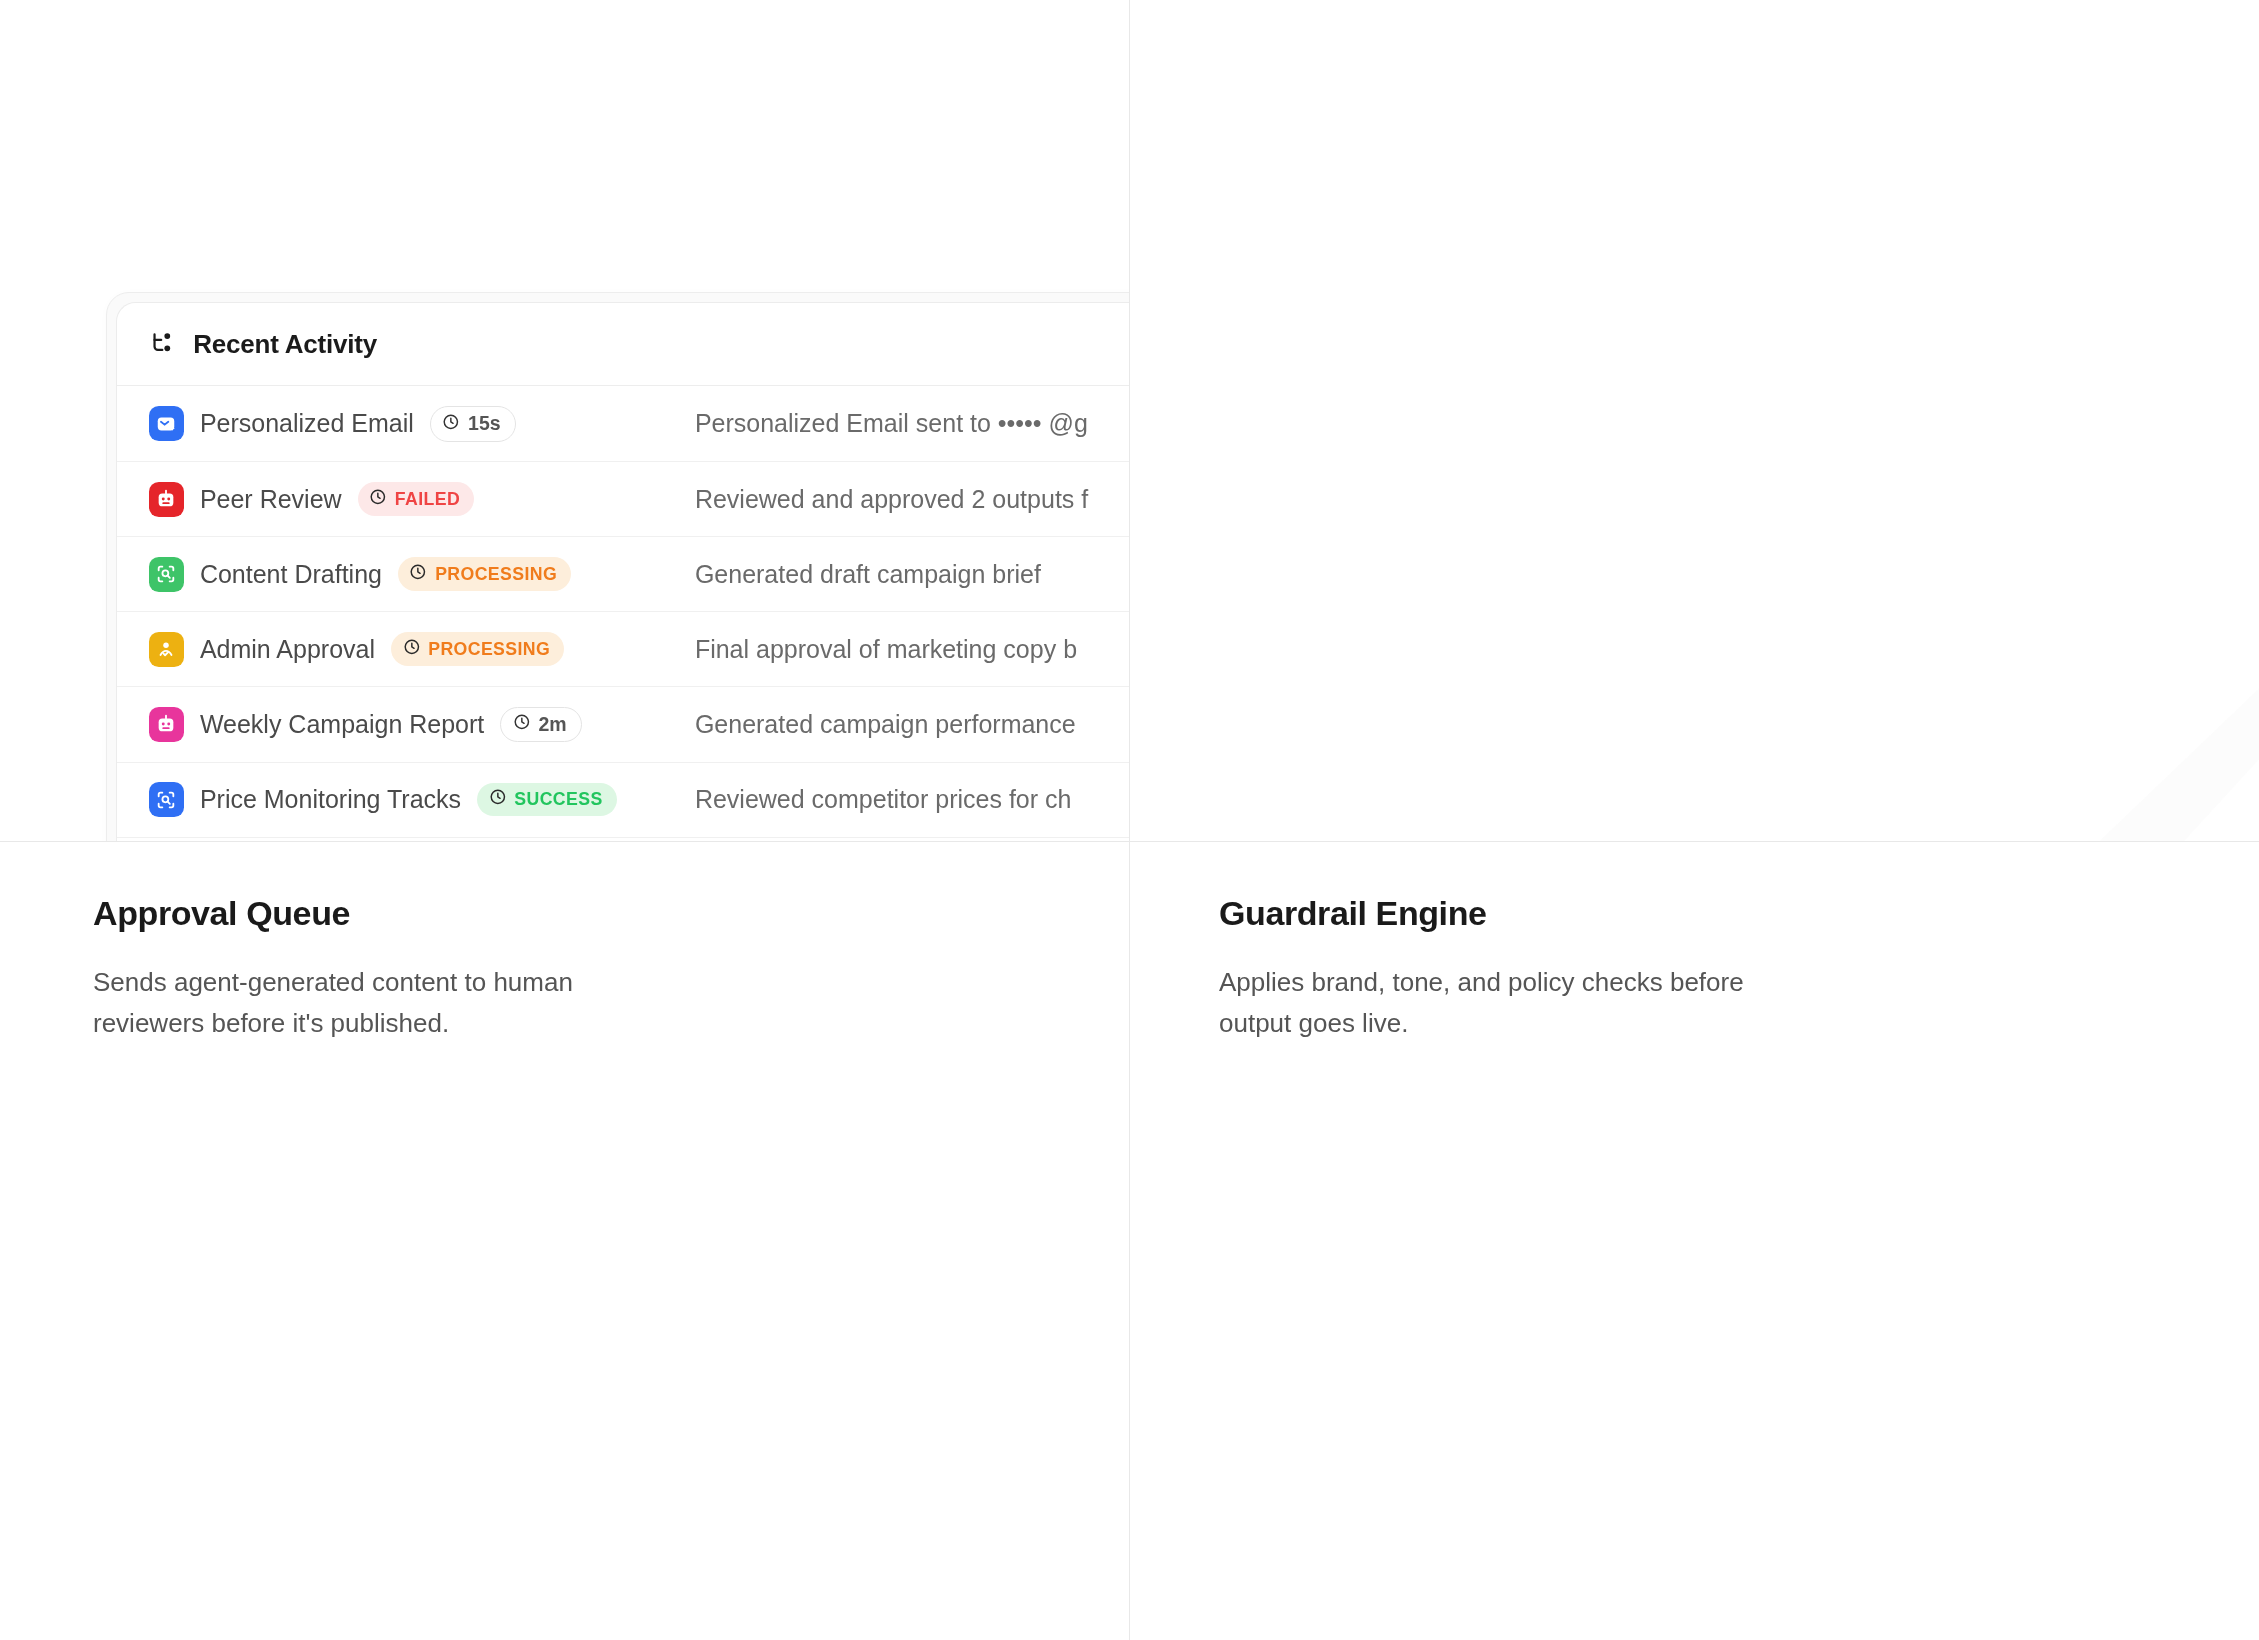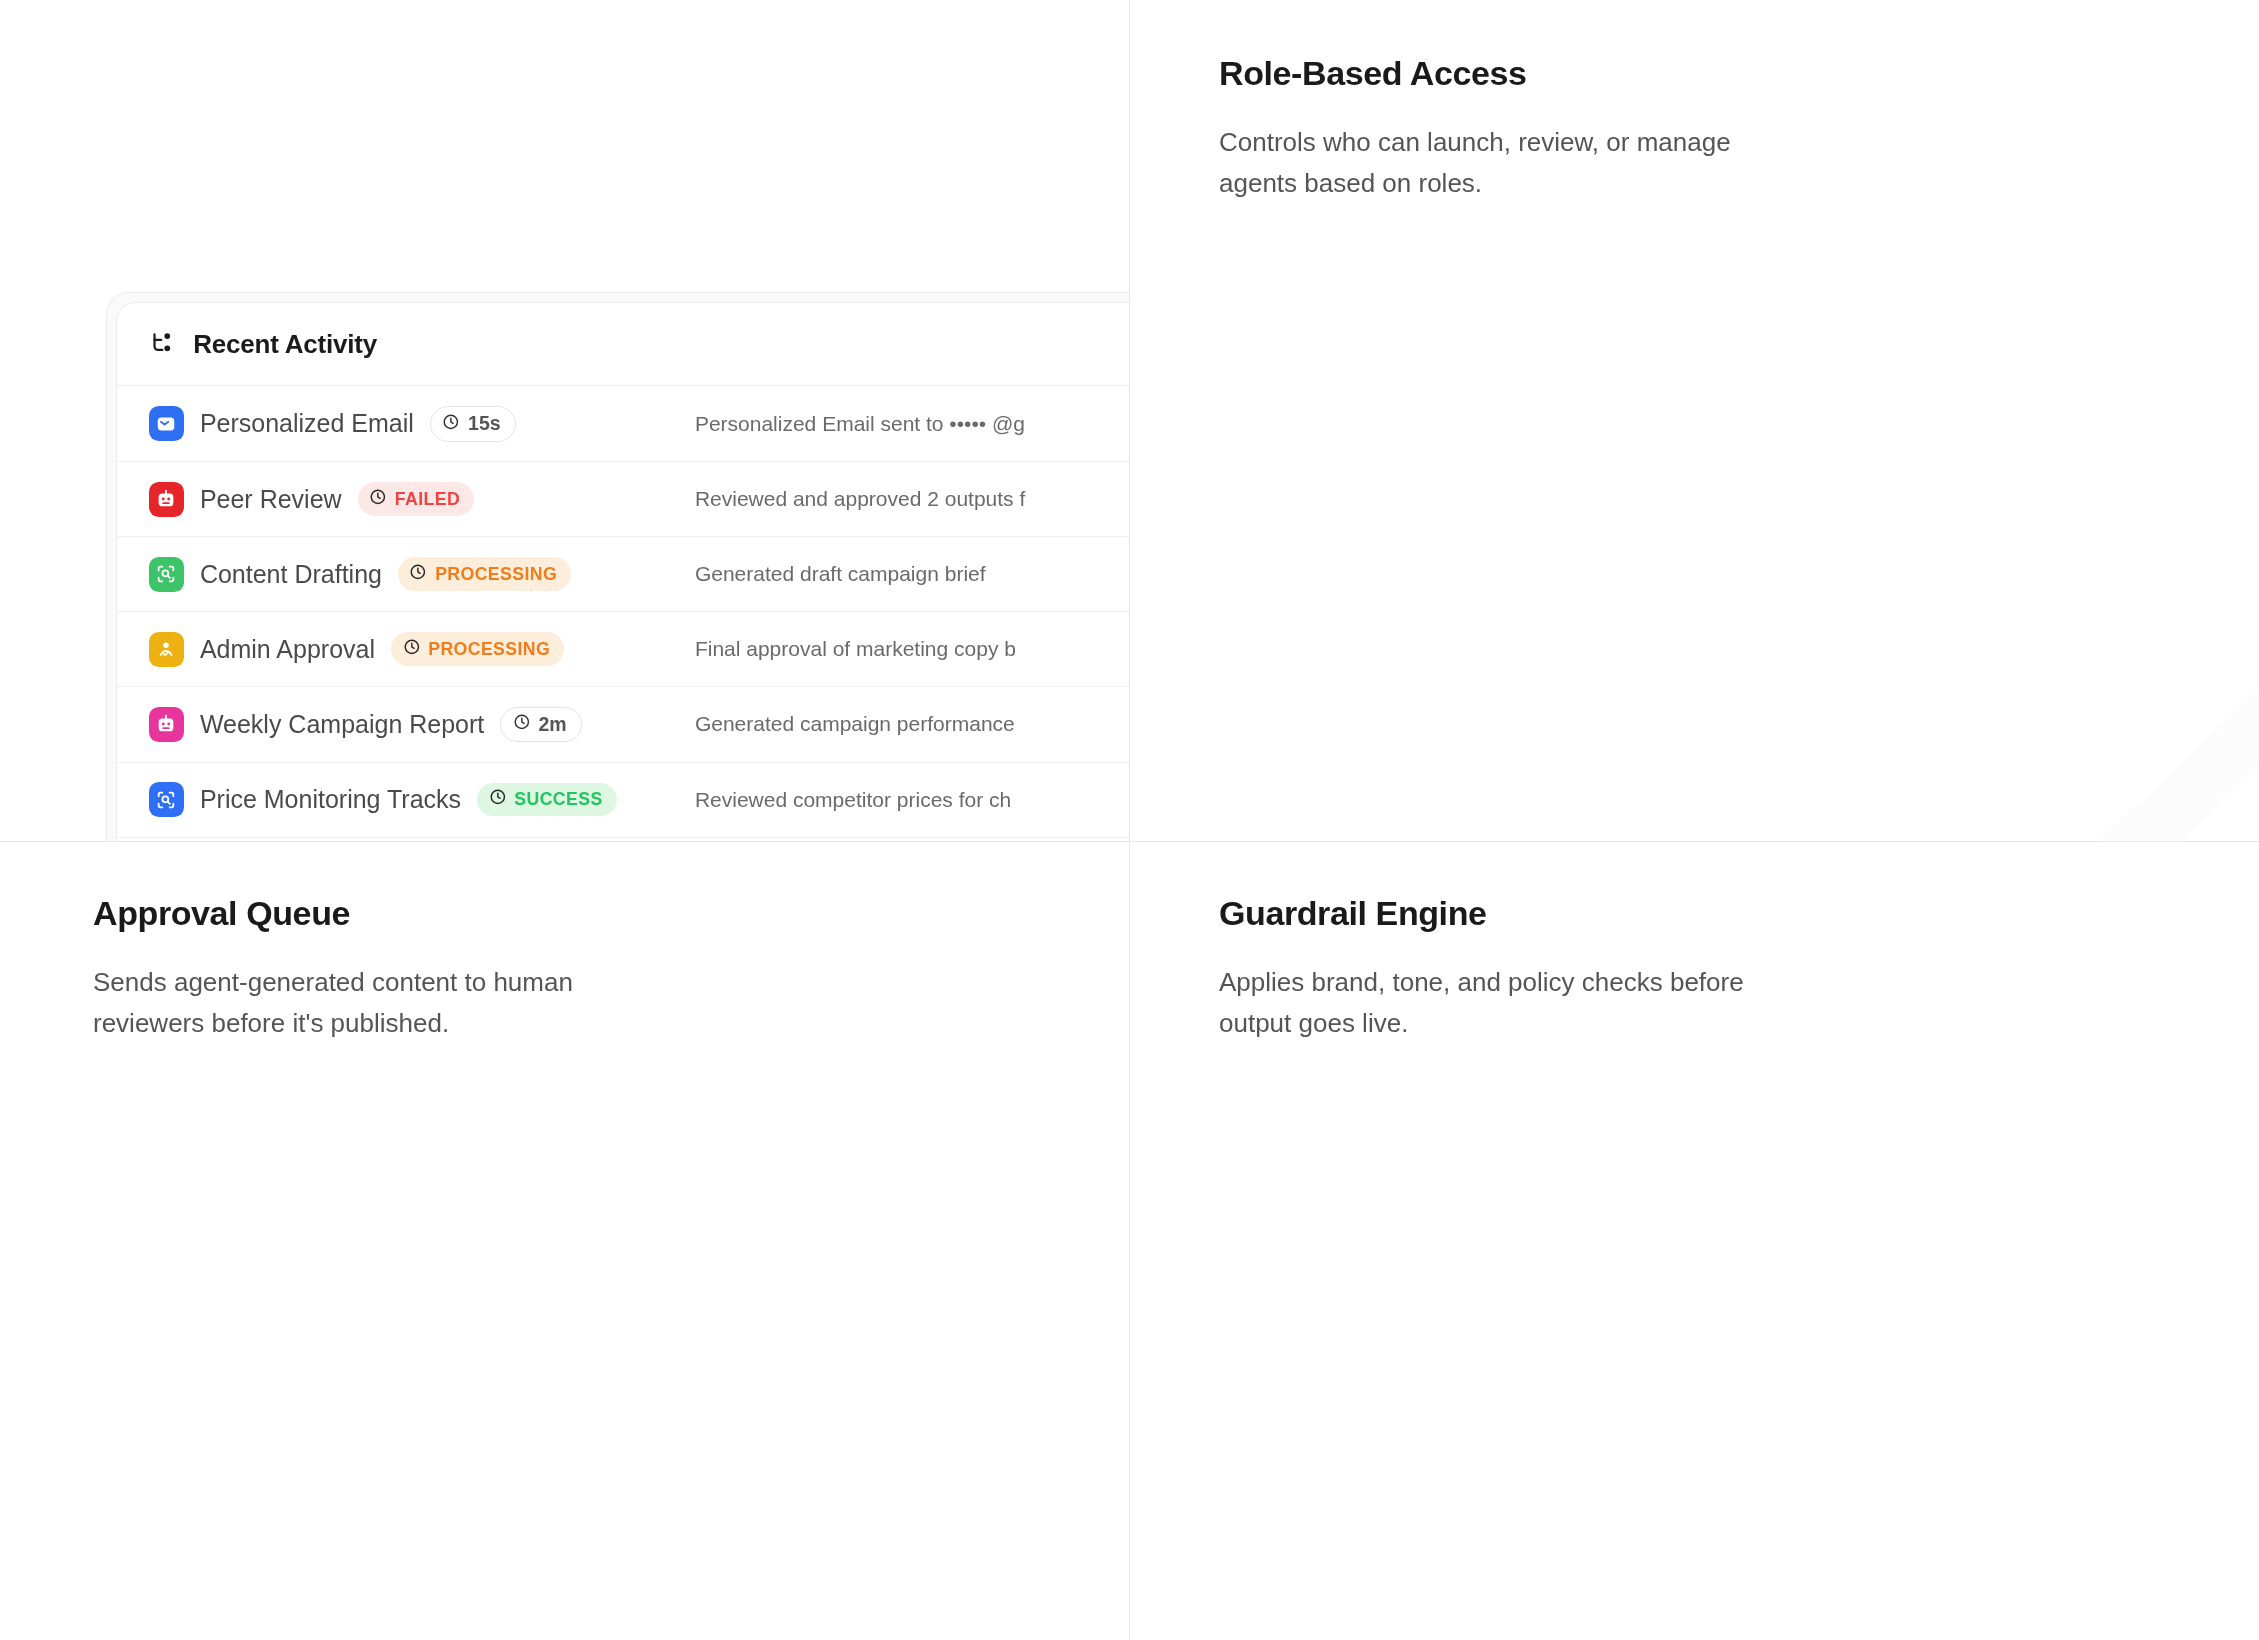--- a/index.html
+++ b/index.html
@@ -82,21 +82,21 @@
     border-radius: 886px;
     padding: 5.3px 14px 5.3px 11.5px;
     font-size: 17.7px; font-weight: 700; letter-spacing: 0.4px;
     white-space: nowrap;
   }
   .badge.plain { background: #fff; border: 0.9px solid #e4e4e4; color: #555; font-weight: 700; letter-spacing: 0; font-size: 19.5px; }
   .badge.failed { background: #fde8e8; color: #ef4444; }
   .badge.processing { background: #fdeedb; color: #f07c1c; }
   .badge.success { background: #ddf7e3; color: #22c55e; }
   .badge svg { width: 17.7px; height: 17.7px; flex: 0 0 17.7px; }
-  .act-desc { font-size: 21px; color: #6a6a6a; white-space: nowrap; padding-left: 14px; }
+  .act-desc { font-size: 25px; color: #6a6a6a; white-space: nowrap; padding-left: 14px; }
 
   
   .wm {
     position: absolute; pointer-events: none; opacity: .5;
   }
   .wm svg { display: block; }
 </style>
 </head>
 <body>
 
@@ -251,24 +251,20 @@
               <span>SUCCESS</span>
             </span>
           </div>
           <div class="act-desc">Reviewed competitor prices for ch</div>
         </div>
       </div>
     </div>
   </section>
 
   <section class="quad tr">
-    <div class="pad-r">
-      <h2 class="title">Role-Based Access</h2>
-      <p class="sub">Controls who can launch, review, or manage agents based on roles.</p>
-    </div>
 
     <div class="wm" style="left:940px;top:674px;">
       <svg width="408" height="195" viewBox="0 0 460 220">
           <path d="M0 220 L230 0 L460 220 L360 220 L230 78 L100 220 Z" fill="#fafafa"></path>
         </svg>
     </div>
 
   </section>
 
   <section class="quad bl">

